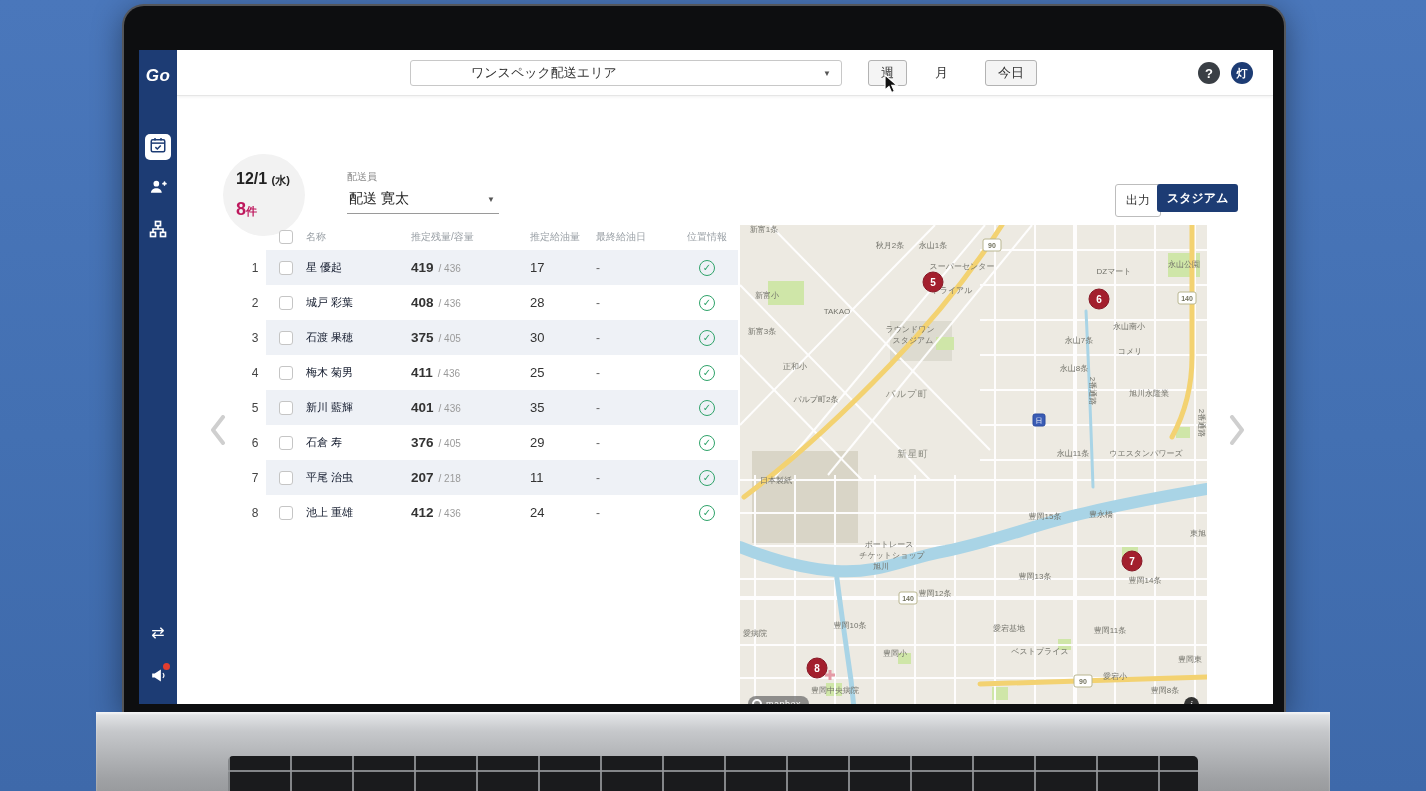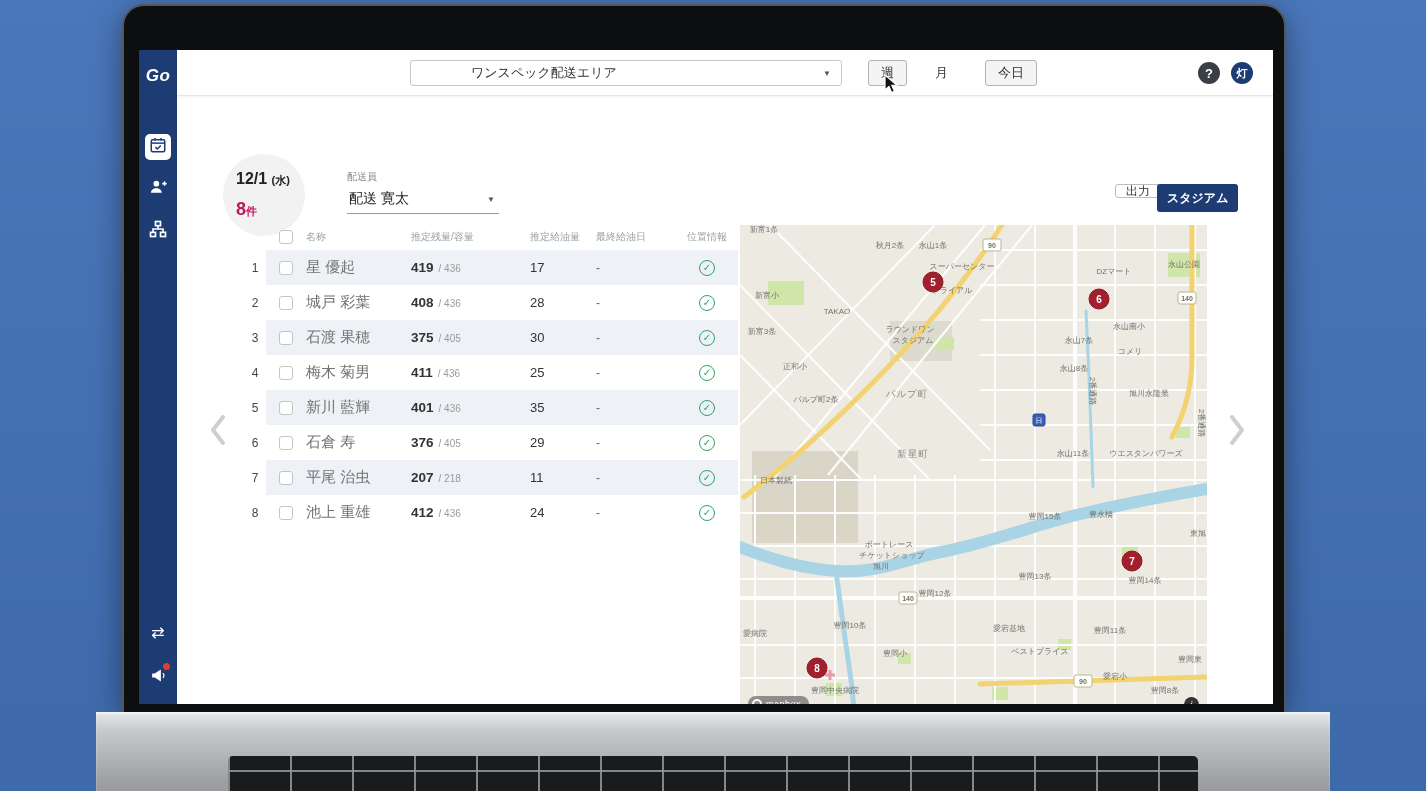--- a/index.html
+++ b/index.html
@@ -69,39 +69,39 @@
   .date-l1 i { font-style:normal; font-size:11px; font-weight:bold; }
   .date-l2 { font-size:18px; font-weight:bold; color:#be185d; margin-top:11px; }
   .date-l2 i { font-style:normal; font-size:11px; }
 
   .driver { position:absolute; left:170px; top:46px; width:152px; }
   .driver-label { font-size:10px; color:#8a8a8a; }
   .driver-value { display:flex; align-items:center; justify-content:space-between;
           border-bottom:1px solid #9a9a9a; padding:6px 4px 5px 2px; font-size:14px; color:#222; cursor:pointer; }
   .driver-caret { font-size:8px; color:#555; }
 
-  .btn-output { position:absolute; left:938px; top:60px; height:14px; padding:0 10px; background:#fff;
+  .btn-output { position:absolute; left:938px; top:60px; height:33px; padding:0 10px; background:#fff;
           border:1px solid #bdbdbd; border-radius:3px; font-size:12px; color:#333;
           display:flex; align-items:center; cursor:pointer; }
   .btn-report { position:absolute; left:980px; top:60px; height:28px; padding:0 10px; background:#1d3c74;
           border-radius:3px; font-size:12px; font-weight:bold; color:#fff;
           display:flex; align-items:center; cursor:pointer; }
 
   
   .ftable { position:absolute; left:67px; top:100px; width:494px; }
   .thead { display:flex; height:26px; align-items:flex-start; }
   .thead .hb { flex:1; display:flex; align-items:center; height:100%; }
   .thead .hb span { font-size:10px; color:#9aa0a6; }
   .trow { display:flex; height:35px; }
   .c-no { width:22px; flex:none; display:flex; align-items:center; justify-content:center;
           font-size:12px; color:#444; }
   .row-body { flex:1; display:flex; align-items:center; height:100%; }
   .trow:nth-child(odd) .row-body { background:#eef1f6; }
   .c-check { width:40px; flex:none; display:flex; justify-content:center; }
-  .c-name { width:105px; flex:none; font-size:15px; color:#737373; }
+  .c-name { width:105px; flex:none; font-size:11px; color:#0f172a; }
   .c-remain { width:105px; flex:none; display:flex; align-items:baseline; }
   .c-remain b { font-size:13.5px; font-weight:600; color:#333; }
   .c-remain i { font-size:10px; color:#9a9a9a; margin-left:5px; font-style:normal; }
   .c-refuel { width:72px; flex:none; padding-left:14px; font-size:13px; color:#333; }
   .c-last { width:90px; flex:none; padding-left:8px; font-size:12px; color:#666; }
   .c-loc { width:58px; flex:none; display:flex; justify-content:center; }
   .checkbox { width:14px; height:14px; background:#fff; border:1px solid #c5c5c5; border-radius:3px; cursor:pointer; }
   .loccheck { width:16px; height:16px; border:1.5px solid #2fa36a; border-radius:50%; color:#2fa36a;
           font-size:10px; display:flex; align-items:center; justify-content:center; }
 

